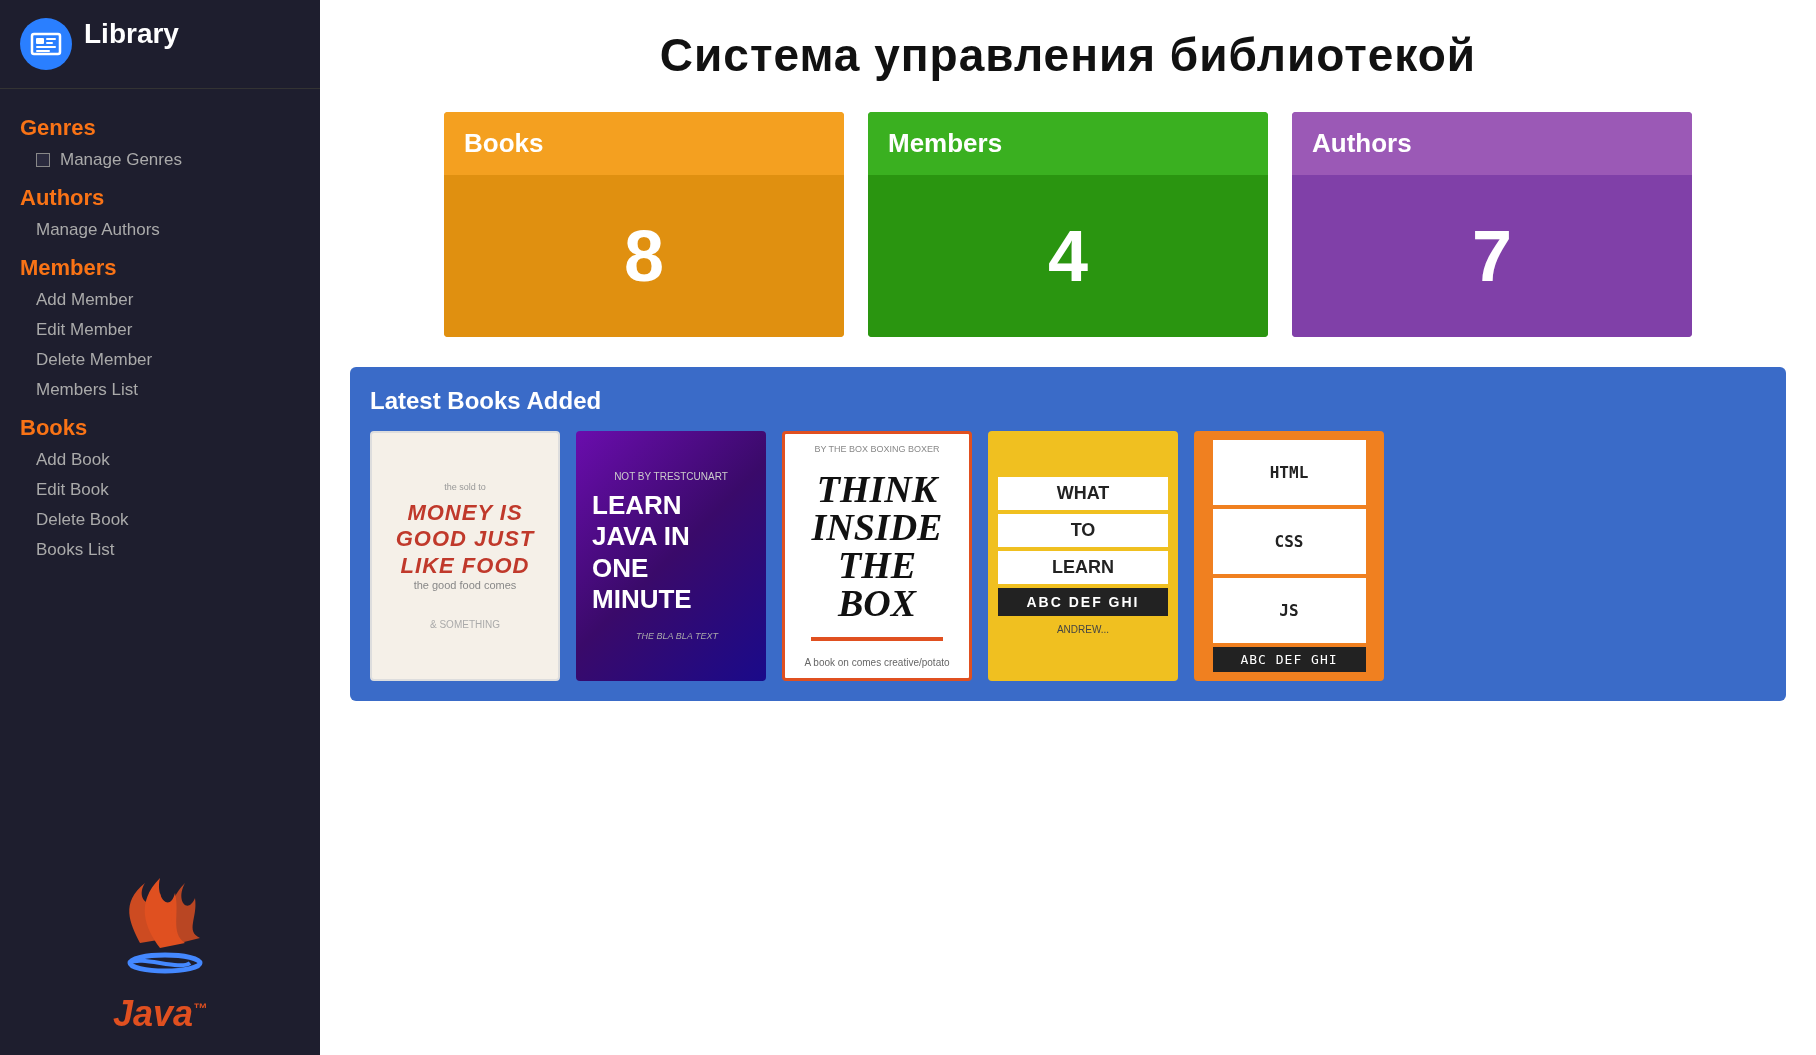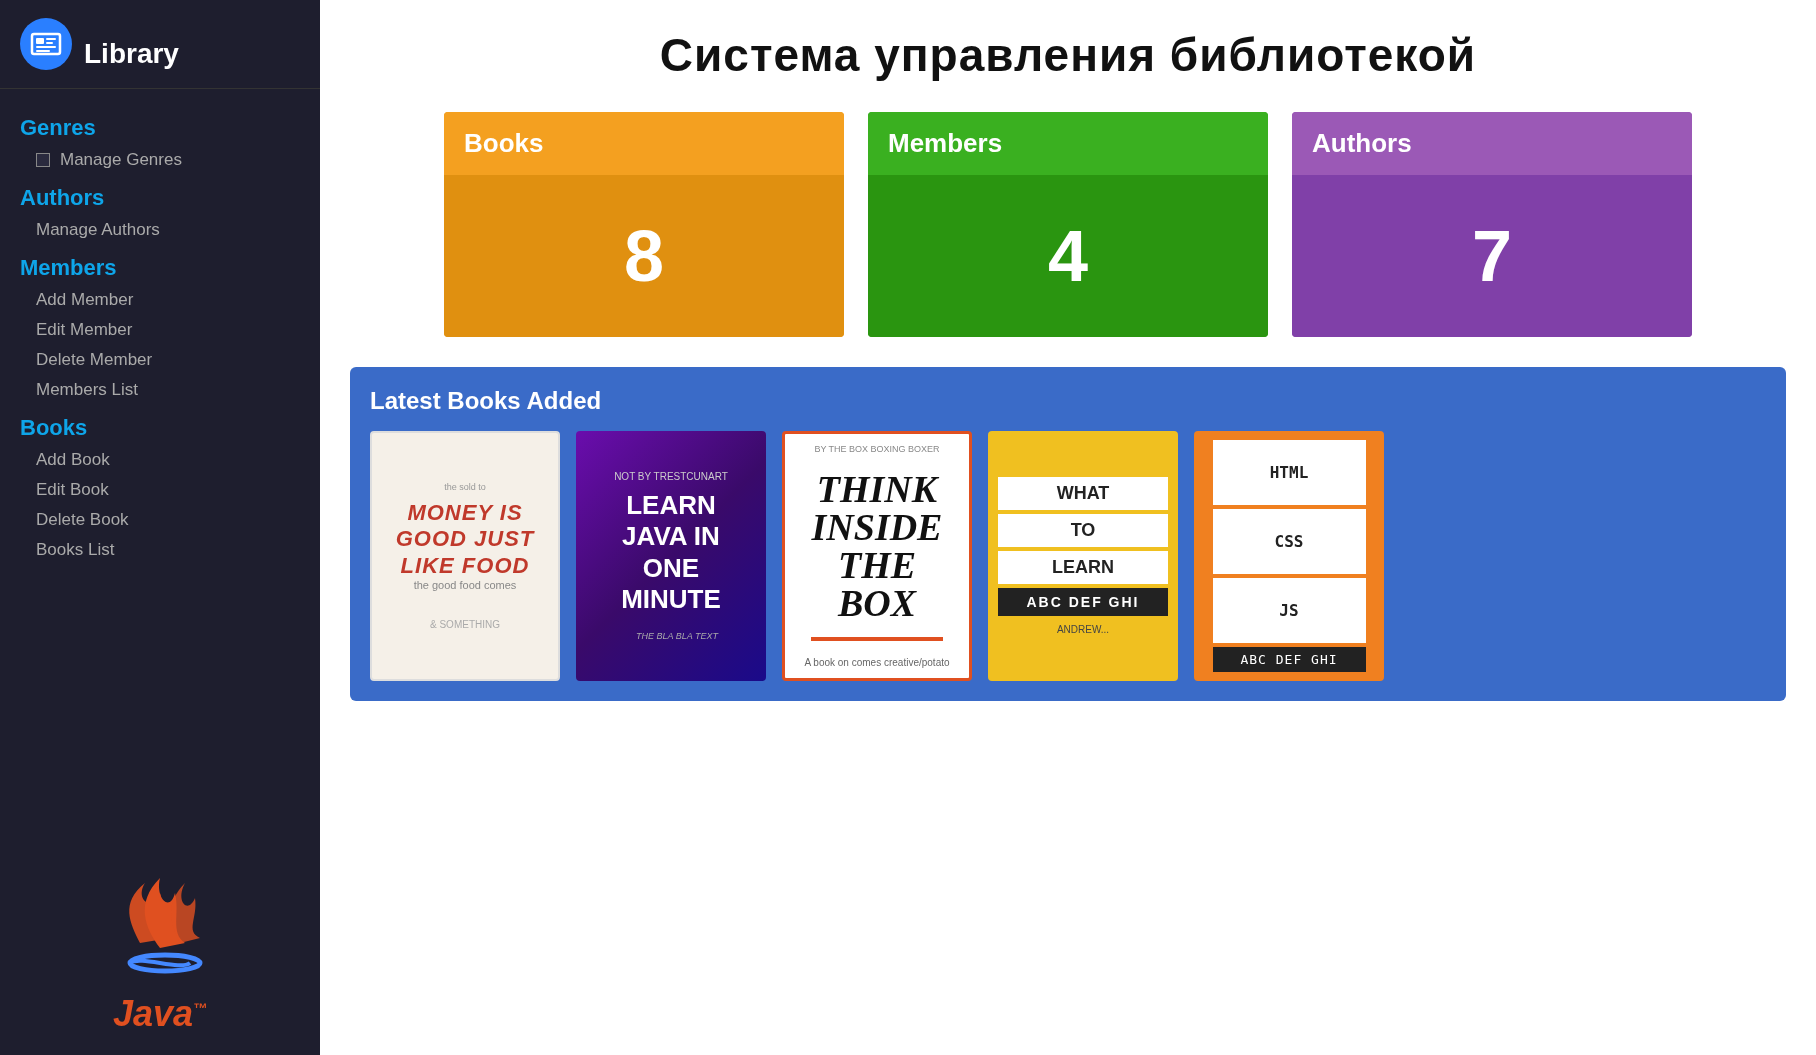--- a/index.html
+++ b/index.html
@@ -11,21 +11,21 @@
       min-width: 320px;
       background: #1e1e2e;
       color: #ccc;
       display: flex;
       flex-direction: column;
       height: 100%;
     }
 
     #sidebar-header {
       display: flex;
-      align-items: flex-end;
+      align-items: flex-start;
       gap: 12px;
       padding: 18px 20px;
       background: #1e1e2e;
       border-bottom: 1px solid #333;
     }
 
     .logo-icon {
       width: 52px;
       height: 52px;
       background: #2a7fff;
@@ -44,21 +44,21 @@
 
     #sidebar-nav {
       flex: 1;
       padding: 16px 0;
       overflow-y: auto;
     }
 
     .nav-section-title {
       font-size: 22px;
       font-weight: bold;
-      color: #0ea5e9;
+      color: #f97316;
       padding: 10px 20px 4px 20px;
       cursor: pointer;
     }
 
     .nav-item {
       font-size: 17px;
       color: #aaa;
       padding: 5px 20px 5px 36px;
       cursor: pointer;
       display: flex;
@@ -235,21 +235,20 @@
       font-size: 10px;
       color: #ccc;
       text-align: center;
       margin-bottom: 8px;
     }
 
     .book-2-title {
       font-size: 26px;
       font-weight: 900;
       color: #fff;
-      text-align: center;
       text-transform: uppercase;
       line-height: 1.2;
     }
 
     .book-2-footer {
       font-size: 9px;
       color: #aaa;
       text-align: center;
       margin-top: 16px;
       font-style: italic;

